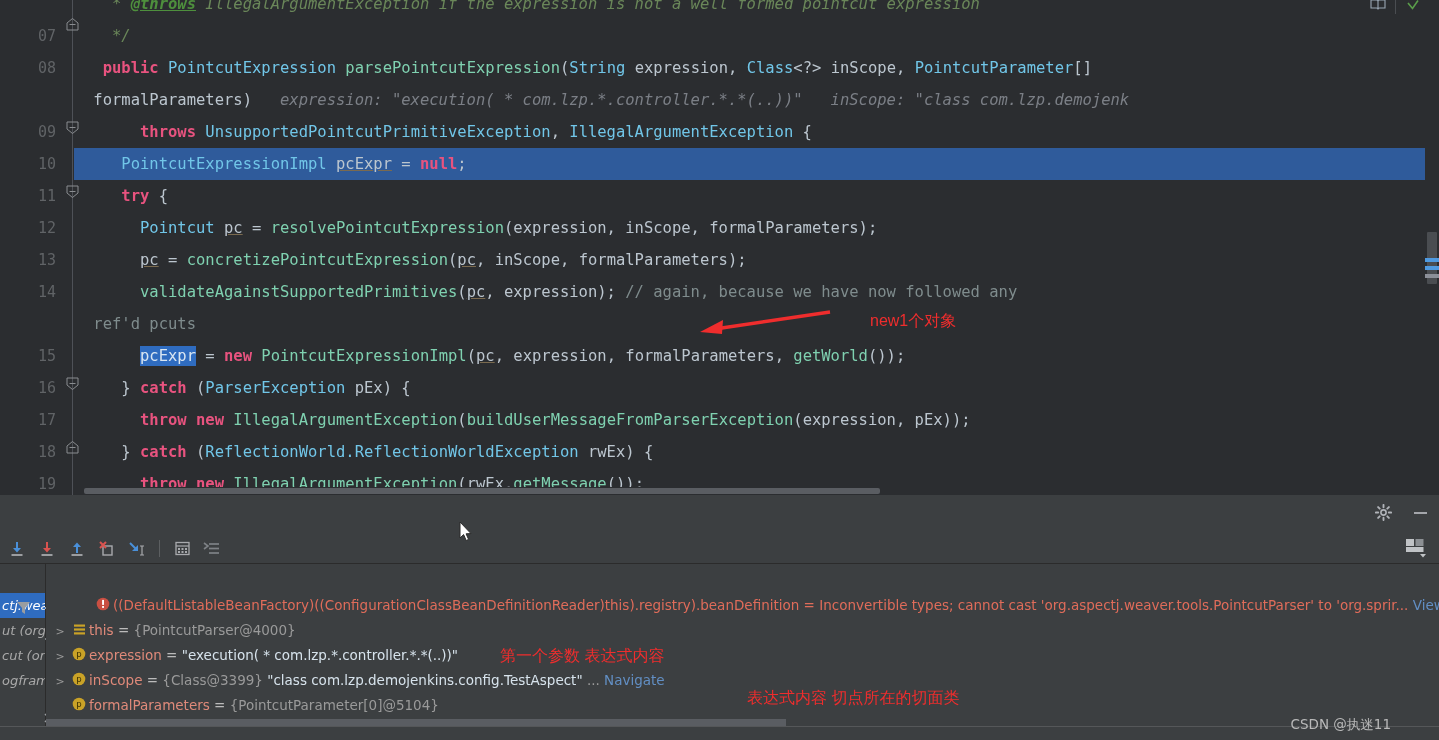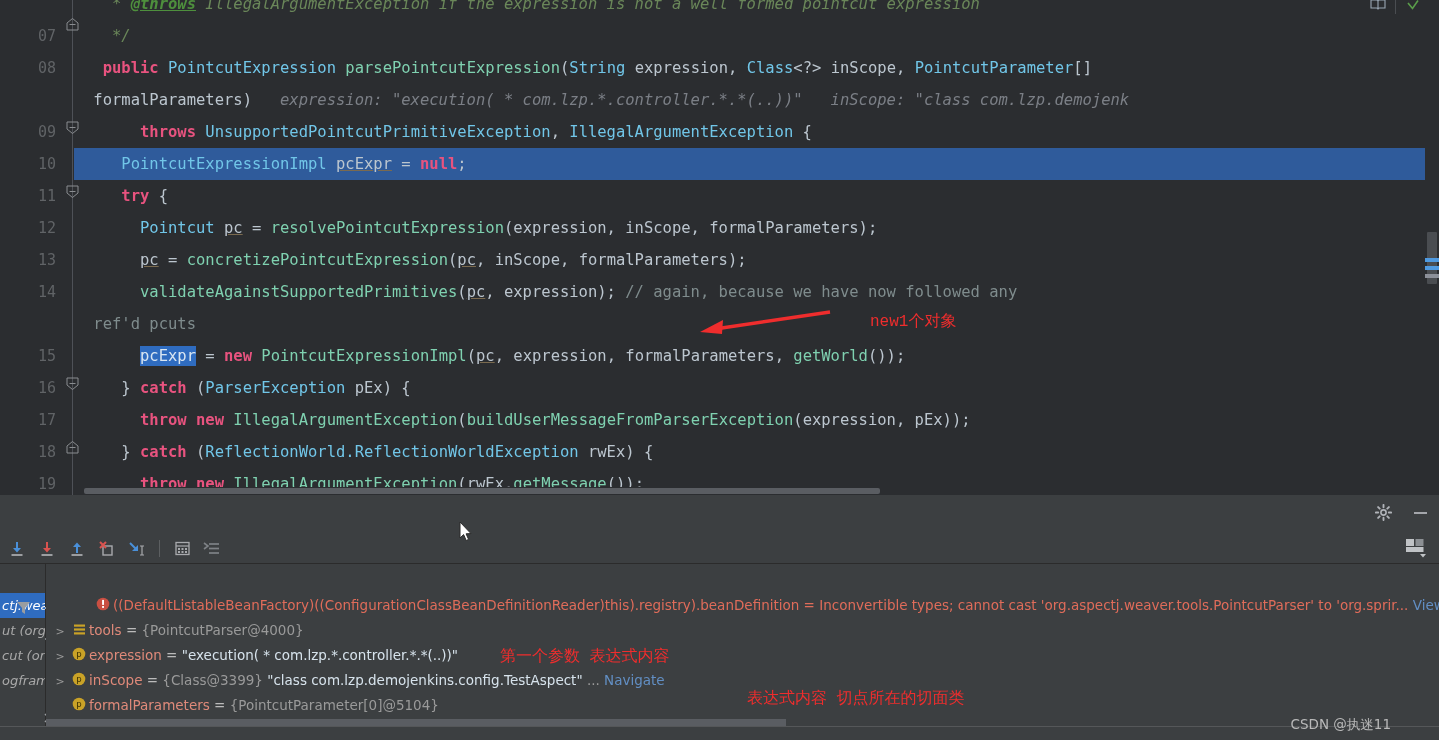--- a/index.html
+++ b/index.html
@@ -108,21 +108,21 @@
   .ed-topicons .sepv { width: 1px; height: 14px; background: #4a4d51; }
 
   
   #arrow-annot {
     position: absolute; left: 695px; top: 310px;
     width: 140px; height: 30px;
   }
   .annot-text {
     position: absolute;
     color: #ef2d2d;
-    font-family: Liberation Mono, monospace;
+    font-family: Liberation Sans, sans-serif;
     font-size: 16px;
     white-space: nowrap;
   }
 
   
   #debug-panel {
     position: absolute; left: 0; top: 495px;
     width: 1439px; height: 245px;
     background: #3c3f41;
   }
@@ -454,21 +454,21 @@
             <circle cx="7" cy="7" r="6.3" fill="#c94f42"></circle>
             <rect x="6.1" y="2.9" width="1.9" height="5" fill="#fff"></rect>
             <rect x="6.1" y="9" width="1.9" height="1.9" fill="#fff"></rect>
           </svg></span><span class="verr">((DefaultListableBeanFactory)((ConfigurationClassBeanDefinitionReader)this).registry).beanDefinition</span><span class="verr"> = </span><span class="verr">Inconvertible types; cannot cast 'org.aspectj.weaver.tools.PointcutParser' to 'org.sprir...</span><span class="vlink"> View</span></div>
       <div class="var-row" style="top: 25px; left: 0px;"><span class="vr-caret" style="margin-left: 5px;">&gt;</span><span class="vr-icon"><svg width="13" height="13" viewBox="0 0 13 13">
             <g fill="#c9a227">
               <rect x="1" y="1.5" width="11" height="2.2"></rect>
               <rect x="1" y="5.4" width="11" height="2.2"></rect>
               <rect x="1" y="9.3" width="11" height="2.2"></rect>
             </g>
-          </svg></span><span class="vname">tools</span><span class="veq"> = </span><span class="vref">{PointcutParser@4000}</span></div>
+          </svg></span><span class="vname">this</span><span class="veq"> = </span><span class="vref">{PointcutParser@4000}</span></div>
       <div class="var-row" style="top: 50px; left: 0px;"><span class="vr-caret" style="margin-left: 5px;">&gt;</span><span class="vr-icon"><svg width="14" height="14" viewBox="0 0 14 14">
             <circle cx="7" cy="7" r="6.3" fill="#c9a227"></circle>
             <text x="7" y="10.4" font-size="8.5" font-family="DejaVu Sans, sans-serif" fill="#3a3000" text-anchor="middle">p</text>
           </svg></span><span class="vname">expression</span><span class="veq"> = </span><span class="vstr">"execution( * com.lzp.*.controller.*.*(..))"</span></div>
       <div class="var-row" style="top: 75px; left: 0px;"><span class="vr-caret" style="margin-left: 5px;">&gt;</span><span class="vr-icon"><svg width="14" height="14" viewBox="0 0 14 14">
             <circle cx="7" cy="7" r="6.3" fill="#c9a227"></circle>
             <text x="7" y="10.4" font-size="8.5" font-family="DejaVu Sans, sans-serif" fill="#3a3000" text-anchor="middle">p</text>
           </svg></span><span class="vname">inScope</span><span class="veq"> = </span><span class="vref">{Class@3399} </span><span class="vstr">"class com.lzp.demojenkins.config.TestAspect"</span><span class="vref"> ... </span><span class="vlink">Navigate</span></div>
       <div class="var-row" style="top: 100px; left: 0px;"><span class="vr-caret" style="margin-left: 5px;"></span><span class="vr-icon"><svg width="14" height="14" viewBox="0 0 14 14">
             <circle cx="7" cy="7" r="6.3" fill="#c9a227"></circle>

